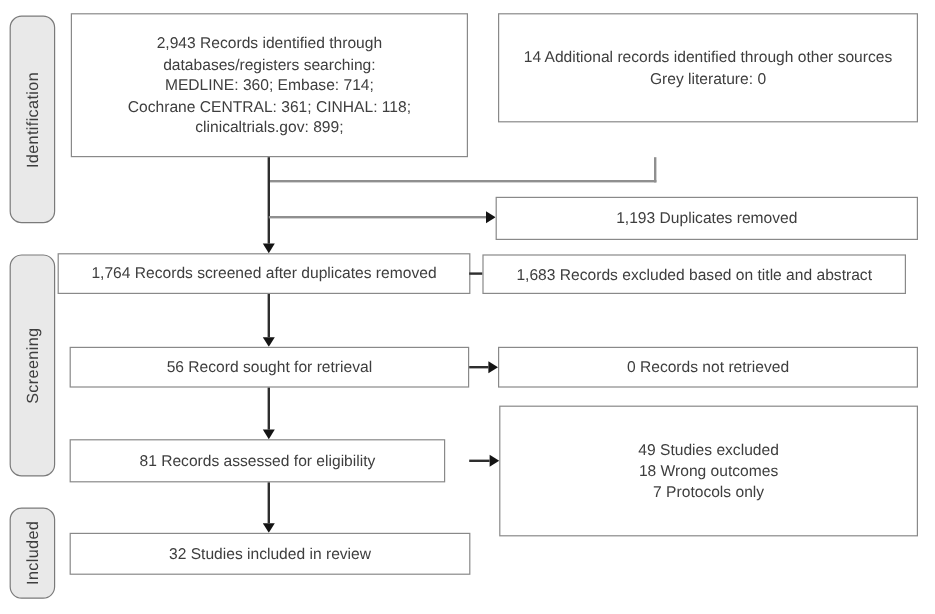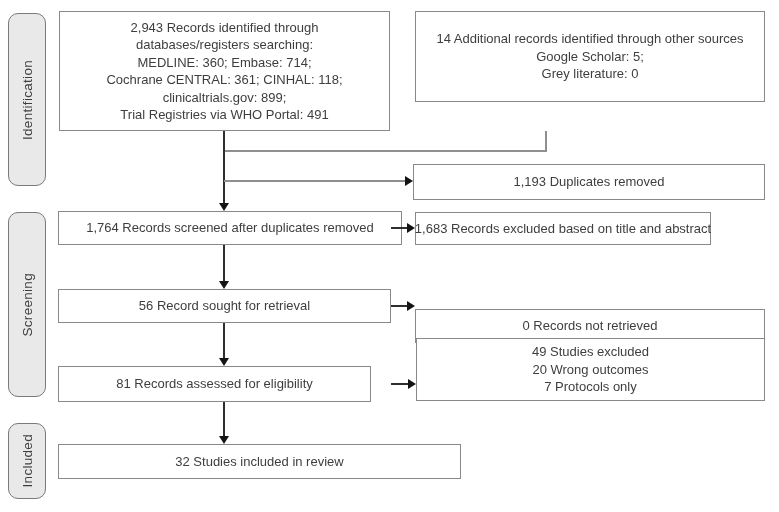--- a/index.html
+++ b/index.html
@@ -70,77 +70,75 @@
   <div class="stage" style="top:423px;height:76px;">
     <span class="vtext">Included</span>
   </div>
 
   <div class="box" style="left:59px;top:11px;width:331px;height:120px;">
     <div class="line">2,943 Records identified through</div>
     <div class="line">databases/registers searching:</div>
     <div class="line">MEDLINE: 360; Embase: 714;</div>
     <div class="line">Cochrane CENTRAL: 361; CINHAL: 118;</div>
     <div class="line">clinicaltrials.gov: 899;</div>
-    <div class="line">Trial Registries via WHO Portal: 491</div>
   </div>
 
   <div class="box" style="left:415px;top:11px;width:350px;height:91px;">
     <div class="line">14 Additional records identified through other sources</div>
-    <div class="line">Google Scholar: 5;</div>
     <div class="line">Grey literature: 0</div>
   </div>
 
   <div class="vline grayline" style="left:545px;top:131px;height:21px;"></div>
   <div class="hline grayline" style="left:224px;top:150px;width:323px;"></div>
 
   <div class="vline" style="left:223px;top:131px;height:72px;"></div>
   <div class="head-down" style="left:219px;top:203px;"></div>
 
   <div class="hline grayline" style="left:224px;top:180px;width:181px;"></div>
   <div class="head-right" style="left:405px;top:176px;"></div>
 
   <div class="box" style="left:413px;top:164px;width:352px;height:36px;">
     <div class="line">1,193 Duplicates removed</div>
   </div>
 
-  <div class="box" style="left:58px;top:211px;width:344px;height:34px;">
+  <div class="box" style="left:48px;top:211px;width:344px;height:34px;">
     <div class="line">1,764 Records screened after duplicates removed</div>
   </div>
   <div class="hline" style="left:391px;top:227px;width:16px;"></div>
   <div class="head-right" style="left:407px;top:223px;"></div>
-  <div class="box" style="left:415px;top:212px;width:296px;height:33px;align-items:center;">
+  <div class="box" style="left:402px;top:212px;width:353px;height:33px;align-items:center;">
     <div class="line">1,683 Records excluded based on title and abstract</div>
   </div>
 
   <div class="vline" style="left:223px;top:245px;height:36px;"></div>
   <div class="head-down" style="left:219px;top:281px;"></div>
 
   <div class="box" style="left:58px;top:289px;width:333px;height:34px;">
     <div class="line">56 Record sought for retrieval</div>
   </div>
   <div class="hline" style="left:391px;top:305px;width:16px;"></div>
   <div class="head-right" style="left:407px;top:301px;"></div>
-  <div class="box" style="left:415px;top:289px;width:350px;height:34px;margin-top:20px;">
+  <div class="box" style="left:415px;top:289px;width:350px;height:34px;">
     <div class="line">0 Records not retrieved</div>
   </div>
 
   <div class="vline" style="left:223px;top:323px;height:35px;"></div>
   <div class="head-down" style="left:219px;top:358px;"></div>
 
   <div class="box" style="left:58px;top:366px;width:313px;height:36px;">
     <div class="line">81 Records assessed for eligibility</div>
   </div>
   <div class="hline" style="left:391px;top:383px;width:17px;"></div>
   <div class="head-right" style="left:408px;top:379px;"></div>
-  <div class="box" style="left:416px;top:338px;width:349px;height:63px;">
+  <div class="box" style="left:416px;top:338px;width:349px;height:109px;">
     <div class="line">49 Studies excluded</div>
-    <div class="line">20 Wrong outcomes</div>
+    <div class="line">18 Wrong outcomes</div>
     <div class="line">7 Protocols only</div>
   </div>
 
   <div class="vline" style="left:223px;top:402px;height:34px;"></div>
   <div class="head-down" style="left:219px;top:436px;"></div>
 
-  <div class="box" style="left:58px;top:444px;width:403px;height:35px;">
+  <div class="box" style="left:58px;top:444px;width:334px;height:35px;">
     <div class="line">32 Studies included in review</div>
   </div>
 
 </div>
 
 </body></html>

